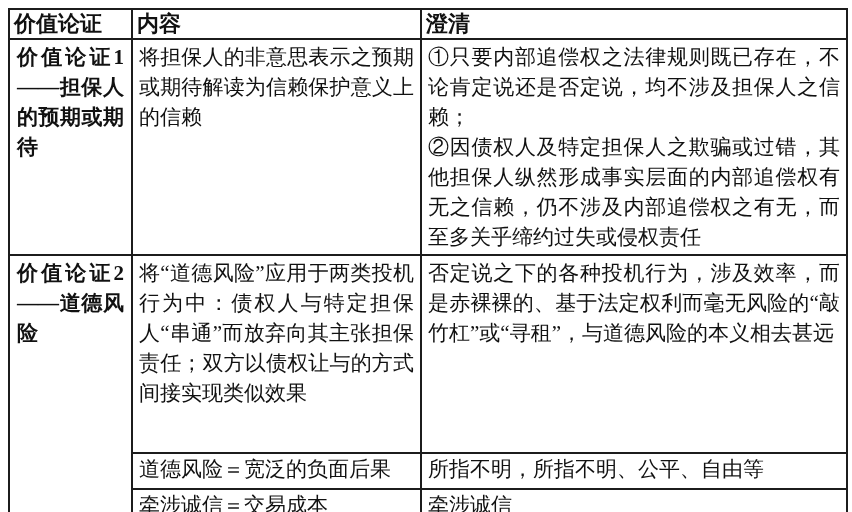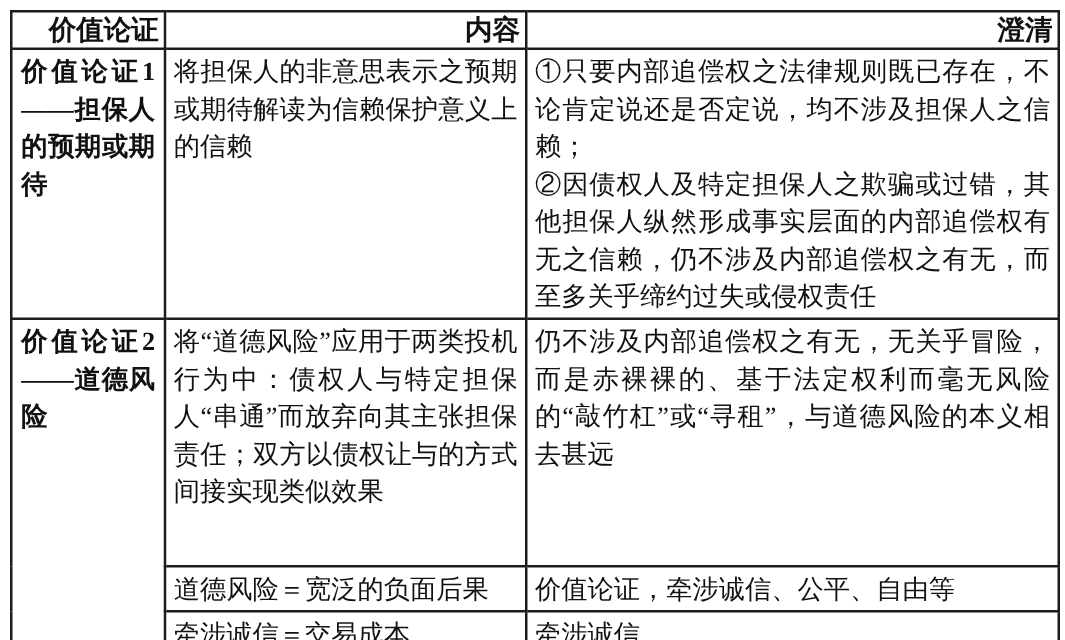--- a/index.html
+++ b/index.html
@@ -33,21 +33,21 @@
     vertical-align: top;
     overflow: hidden;
   }
   .doc-table tr.bottom-row td { border-bottom: 3px solid #1c1c1c; }
 
   .doc-table th {
     height: 30px;
     font-size: 22px;
     line-height: 26px;
     font-weight: bold;
-    text-align: right;
+    text-align: left;
     padding: 1px 4px;
     vertical-align: middle;
   }
   .doc-table td {
     font-size: 21px;
     line-height: 30px;
     padding: 2px 6px;
     text-align: justify;
     text-justify: inter-character;
     word-break: break-all;
@@ -55,21 +55,21 @@
   td.arg-cell {
     font-weight: bold;
     padding-left: 7px;
     padding-right: 7px;
   }
   td.clar-cell, td.cont-cell {
     white-space: pre-line;
   }
   tr.row-tall  { height: 208px; margin-top: 31px; }
   tr.row-mid   { height: 198px; }
-  tr.row-short { height: 34px; }
+  tr.row-short { height: 34px; font-family: Liberation Mono, monospace; }
 </style>
 </head>
 <body>
 
 <div class="page">
   <table class="doc-table">
     <colgroup>
       <col class="c-arg">
       <col class="c-cont">
       <col class="c-clar">
@@ -84,25 +84,25 @@
     <tbody>
       <tr class="row-tall">
         <td class="arg-cell">价值论证1——担保人的预期或期待</td>
         <td class="cont-cell">将担保人的非意思表示之预期或期待解读为信赖保护意义上的信赖</td>
         <td class="clar-cell">①只要内部追偿权之法律规则既已存在，不论肯定说还是否定说，均不涉及担保人之信赖；
 ②因债权人及特定担保人之欺骗或过错，其他担保人纵然形成事实层面的内部追偿权有无之信赖，仍不涉及内部追偿权之有无，而至多关乎缔约过失或侵权责任</td>
       </tr>
       <tr class="row-mid">
         <td class="arg-cell" rowspan="3">价值论证2——道德风险</td>
         <td class="cont-cell">将“道德风险”应用于两类投机行为中：债权人与特定担保人“串通”而放弃向其主张担保责任；双方以债权让与的方式间接实现类似效果</td>
-        <td class="clar-cell">仍不涉及内部追偿权之有无，无关乎冒险，而是赤裸裸的、基于法定权利而毫无风险的“敲竹杠”或“寻租”，与道德风险的本义相去甚远</td>
+        <td class="clar-cell">否定说之下的各种投机行为，涉及效率，而是赤裸裸的、基于法定权利而毫无风险的“敲竹杠”或“寻租”，与道德风险的本义相去甚远</td>
       </tr>
       <tr class="row-short">
         <td class="cont-cell">道德风险＝宽泛的负面后果</td>
-        <td class="clar-cell">价值论证，牵涉诚信、公平、自由等</td>
+        <td class="clar-cell">所指不明，所指不明、公平、自由等</td>
       </tr>
       <tr class="row-short bottom-row">
         <td class="cont-cell">牵涉诚信＝交易成本</td>
         <td class="clar-cell">牵涉诚信</td>
       </tr>
     </tbody>
   </table>
 </div>
 
 </body></html>

